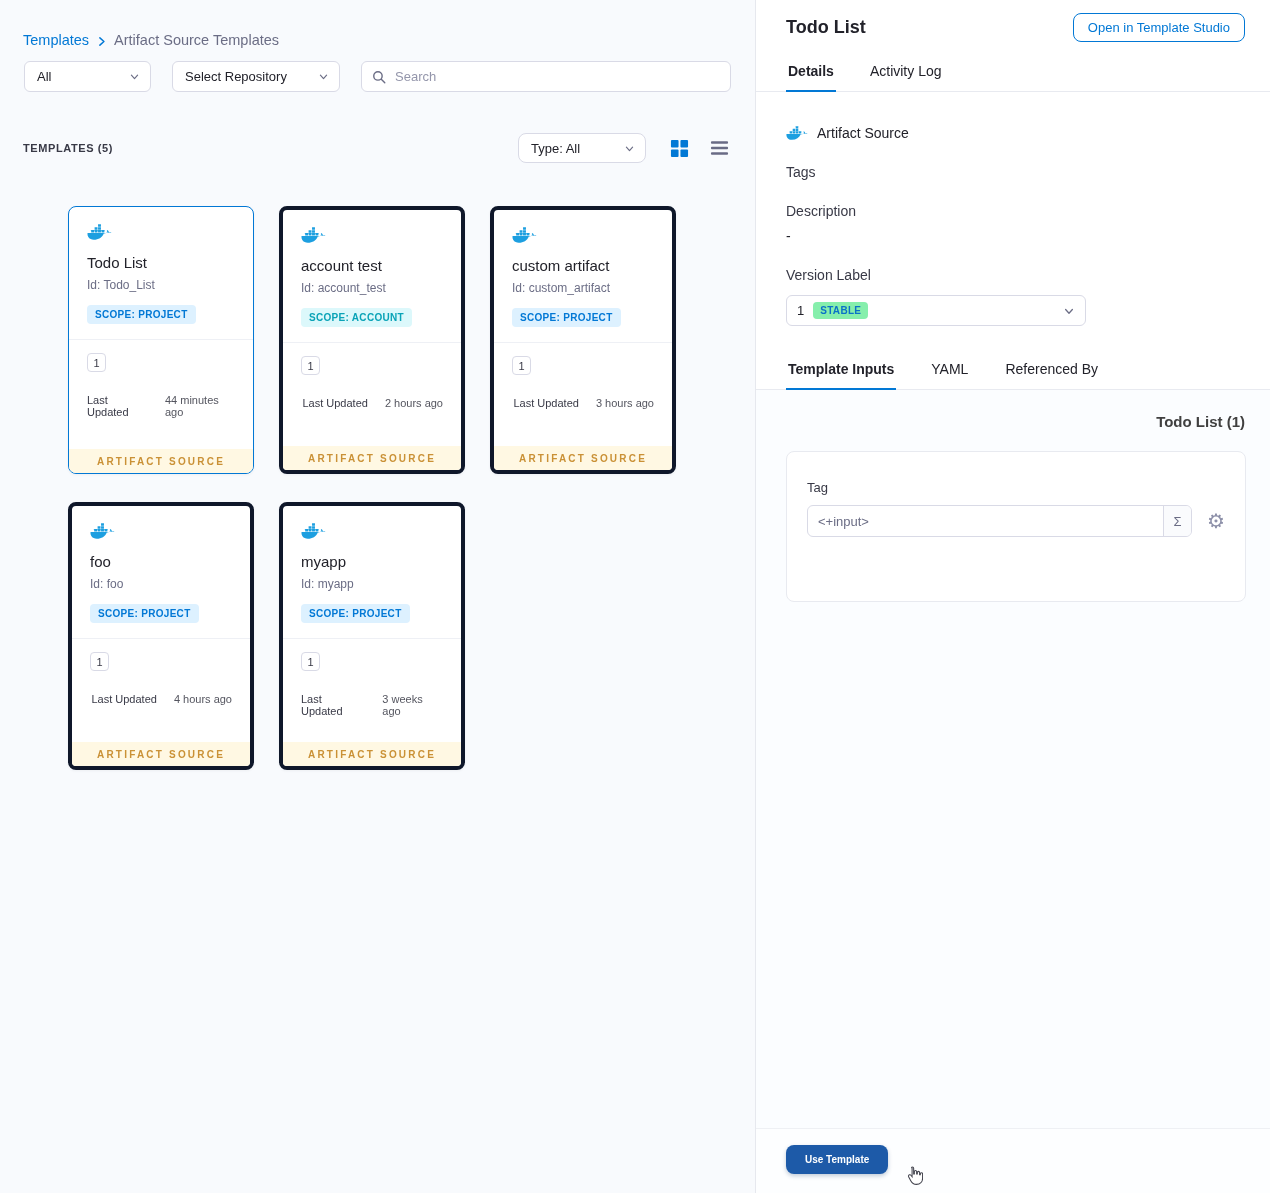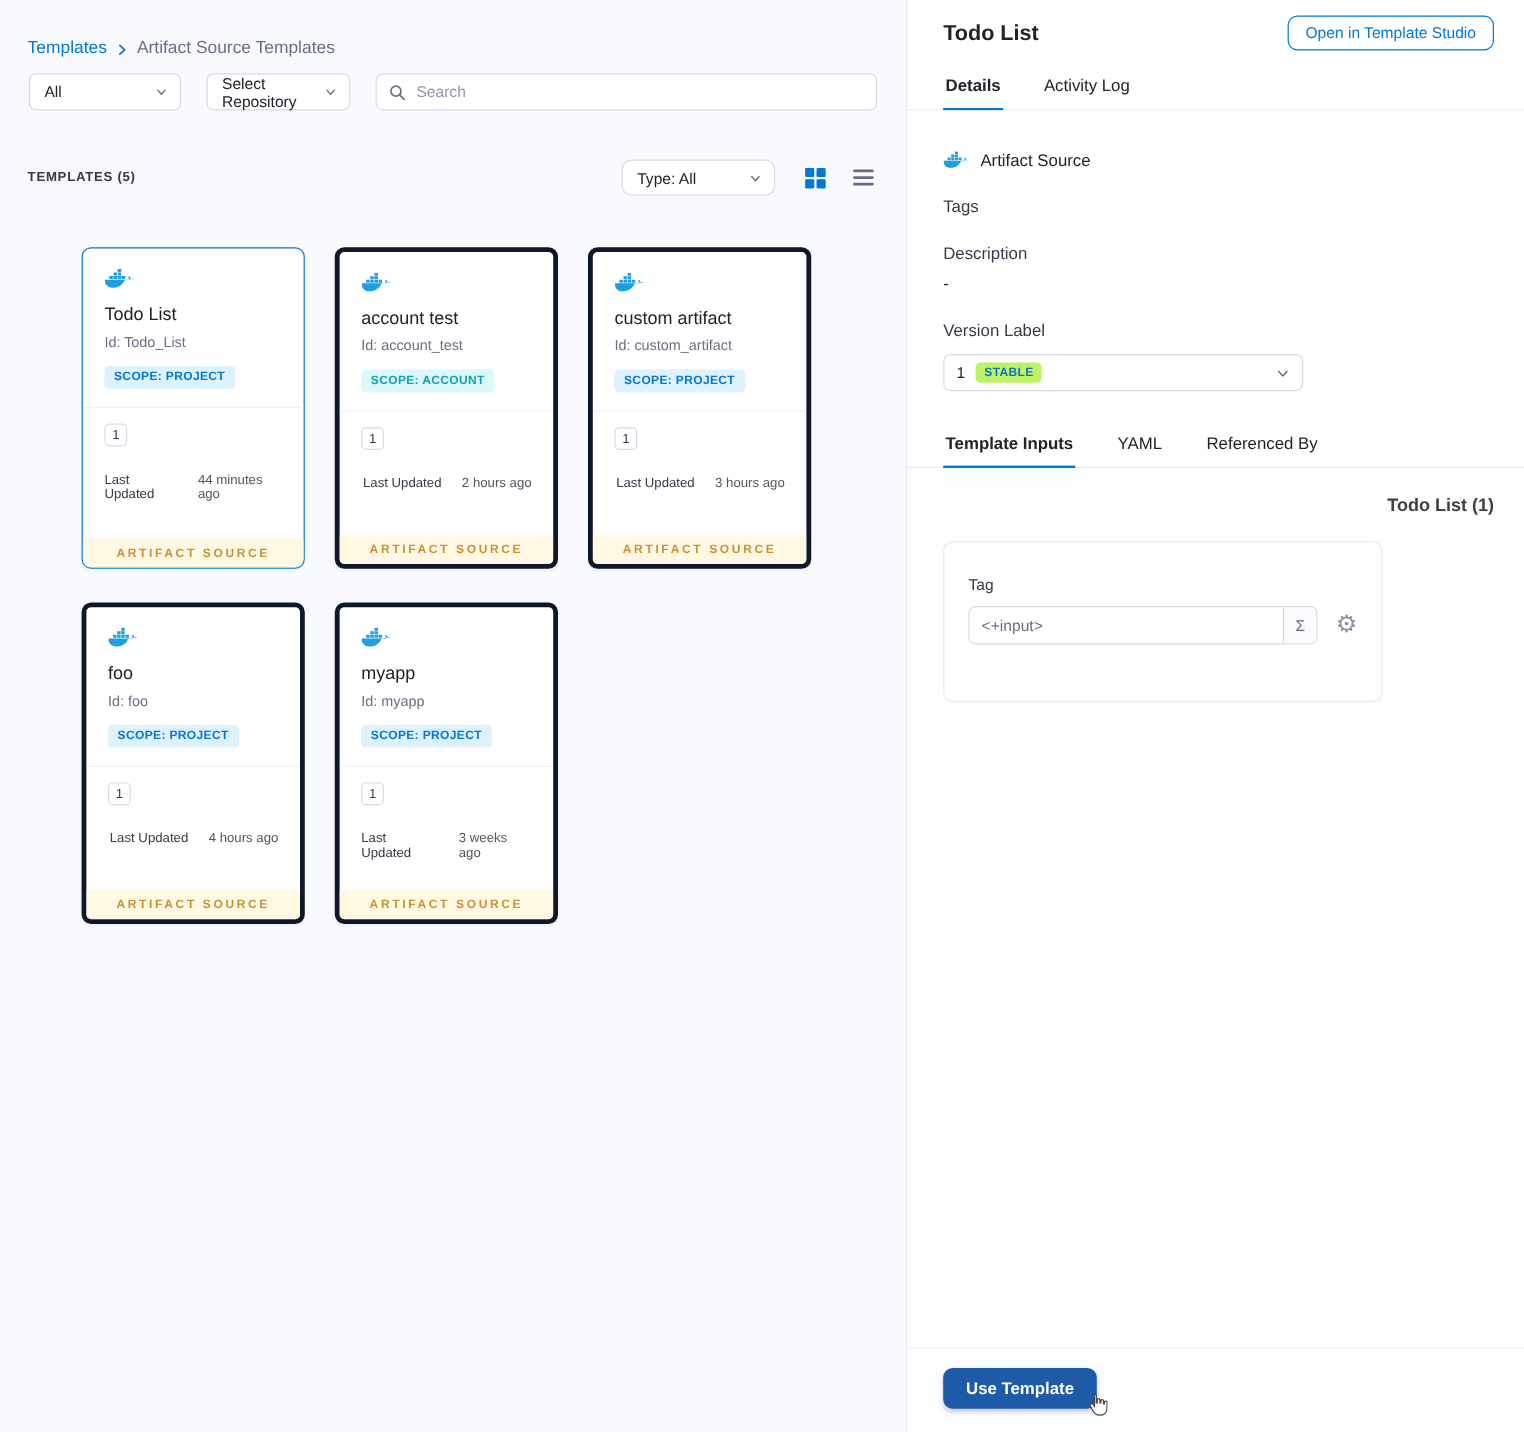--- a/index.html
+++ b/index.html
@@ -19,21 +19,21 @@
   .breadcrumb a { color:#0278d5; text-decoration:none; cursor:pointer; }
   .breadcrumb .crumb-current { color:#6b6d85; }
 
   .filter-row { display:flex; align-items:center; gap:21px; margin:13px 24px 0 24px; }
   .select-box {
     height:31px; background:#fff; border:1px solid #d9dae6; border-radius:6px;
     display:flex; align-items:center; justify-content:space-between;
     padding:0 10px 0 12px; font-size:13px; color:#22222a; cursor:pointer;
   }
   .select-box.w-scope { width:127px; }
-  .select-box.w-repo { width:120px; }
+  .select-box.w-repo { width:168px; }
   .select-box .sel-label { font-weight:500; }
   .search-wrap { position:relative; flex:1; }
   .search-wrap .search-icon { position:absolute; left:11px; top:9px; }
   .search-input {
     width:100%; height:31px; border:1px solid #d9dae6; border-radius:6px;
     padding:0 10px 0 33px; font-size:13px; color:#22222a; background:#fff; outline:none;
     font-family:inherit;
   }
   .search-input::placeholder { color:#9496ab; }
 
@@ -93,32 +93,32 @@
   .detail-label { font-size:14px; color:#383946; }
   .type-value { display:flex; align-items:center; gap:9px; margin-top:10px; font-size:14px; color:#22222a; }
   .mt-block { margin-top:23px; }
   .tags-value { margin-top:9px; font-size:14px; color:#22222a; }
   .version-select {
     margin-top:12px; width:300px; height:31px; border:1px solid #d9dae6; border-radius:6px;
     background:#fff; display:flex; align-items:center; padding:0 10px; cursor:pointer;
   }
   .version-num { font-size:13px; color:#22222a; }
   .stable-badge {
-    margin-left:9px; background:#bef264; color:#0b72c8; font-size:10px; font-weight:700;
+    margin-left:9px; background:#86efac; color:#0b72c8; font-size:10px; font-weight:700;
     letter-spacing:.3px; padding:3px 7px; border-radius:4px;
   }
   .version-select .chev { margin-left:auto; display:flex; }
 
   .inner-tabs { display:flex; gap:33px; padding:0 30px; border-bottom:1px solid #e8eaf0; background:#fff; }
 
   .inputs-area { flex:1; background:#fbfdff; padding:23px 25px 0 30px; overflow:hidden; }
   .inputs-title { font-size:15px; font-weight:600; color:#404040;text-align:right; }
   .input-card {
-    margin-top:21px; width:366px; background:#fff; border:1px solid #e8eaf0; border-radius:8px;
-    padding:28px 20px 47px;
+    margin-top:21px; width:460px; background:#fff; border:1px solid #e8eaf0; border-radius:8px;
+    padding:28px 20px 64px;
   }
   .tag-label { font-size:13px; color:#383946; }
   .tag-row { margin-top:10px; display:flex; align-items:center; gap:15px; }
   .tag-input-wrap {
     display:flex; width:400px; height:32px; border:1px solid #d9dae6; border-radius:6px;
     overflow:hidden; background:#fff;
   }
   .tag-input {
     flex:1; border:none; outline:none; padding:0 10px; font-size:13px; color:#6b6d85;
     background:transparent; font-family:inherit;
@@ -128,21 +128,21 @@
     font-size:13px; cursor:pointer; display:flex; align-items:center; justify-content:center;
     font-family:inherit;
   }
   .gear-btn { background:none; border:none; cursor:pointer; font-size:20px; line-height:1; color:#8d90a9; padding:0; }
 
   .panel-footer {
     background:#fdfeff; border-top:1px solid #eef0f4; padding:16px 30px 19px; position:relative;
   }
   .use-template-btn {
     background:#1d5aa8; color:#fff; border:none; border-radius:8px;
-    font-size:14px; font-weight:700; padding:9px 19px; cursor:pointer; font-family:inherit;
+    font-size:10px; font-weight:700; padding:9px 19px; cursor:pointer; font-family:inherit;
     box-shadow:0 2px 4px rgba(15,55,105,.25);
   }
   .cursor-glyph { position:absolute; left:150px; top:36px; pointer-events:none; }
 </style>
 </head>
 <body>
 
 <div class="left-pane">
 
   <div class="breadcrumb">

